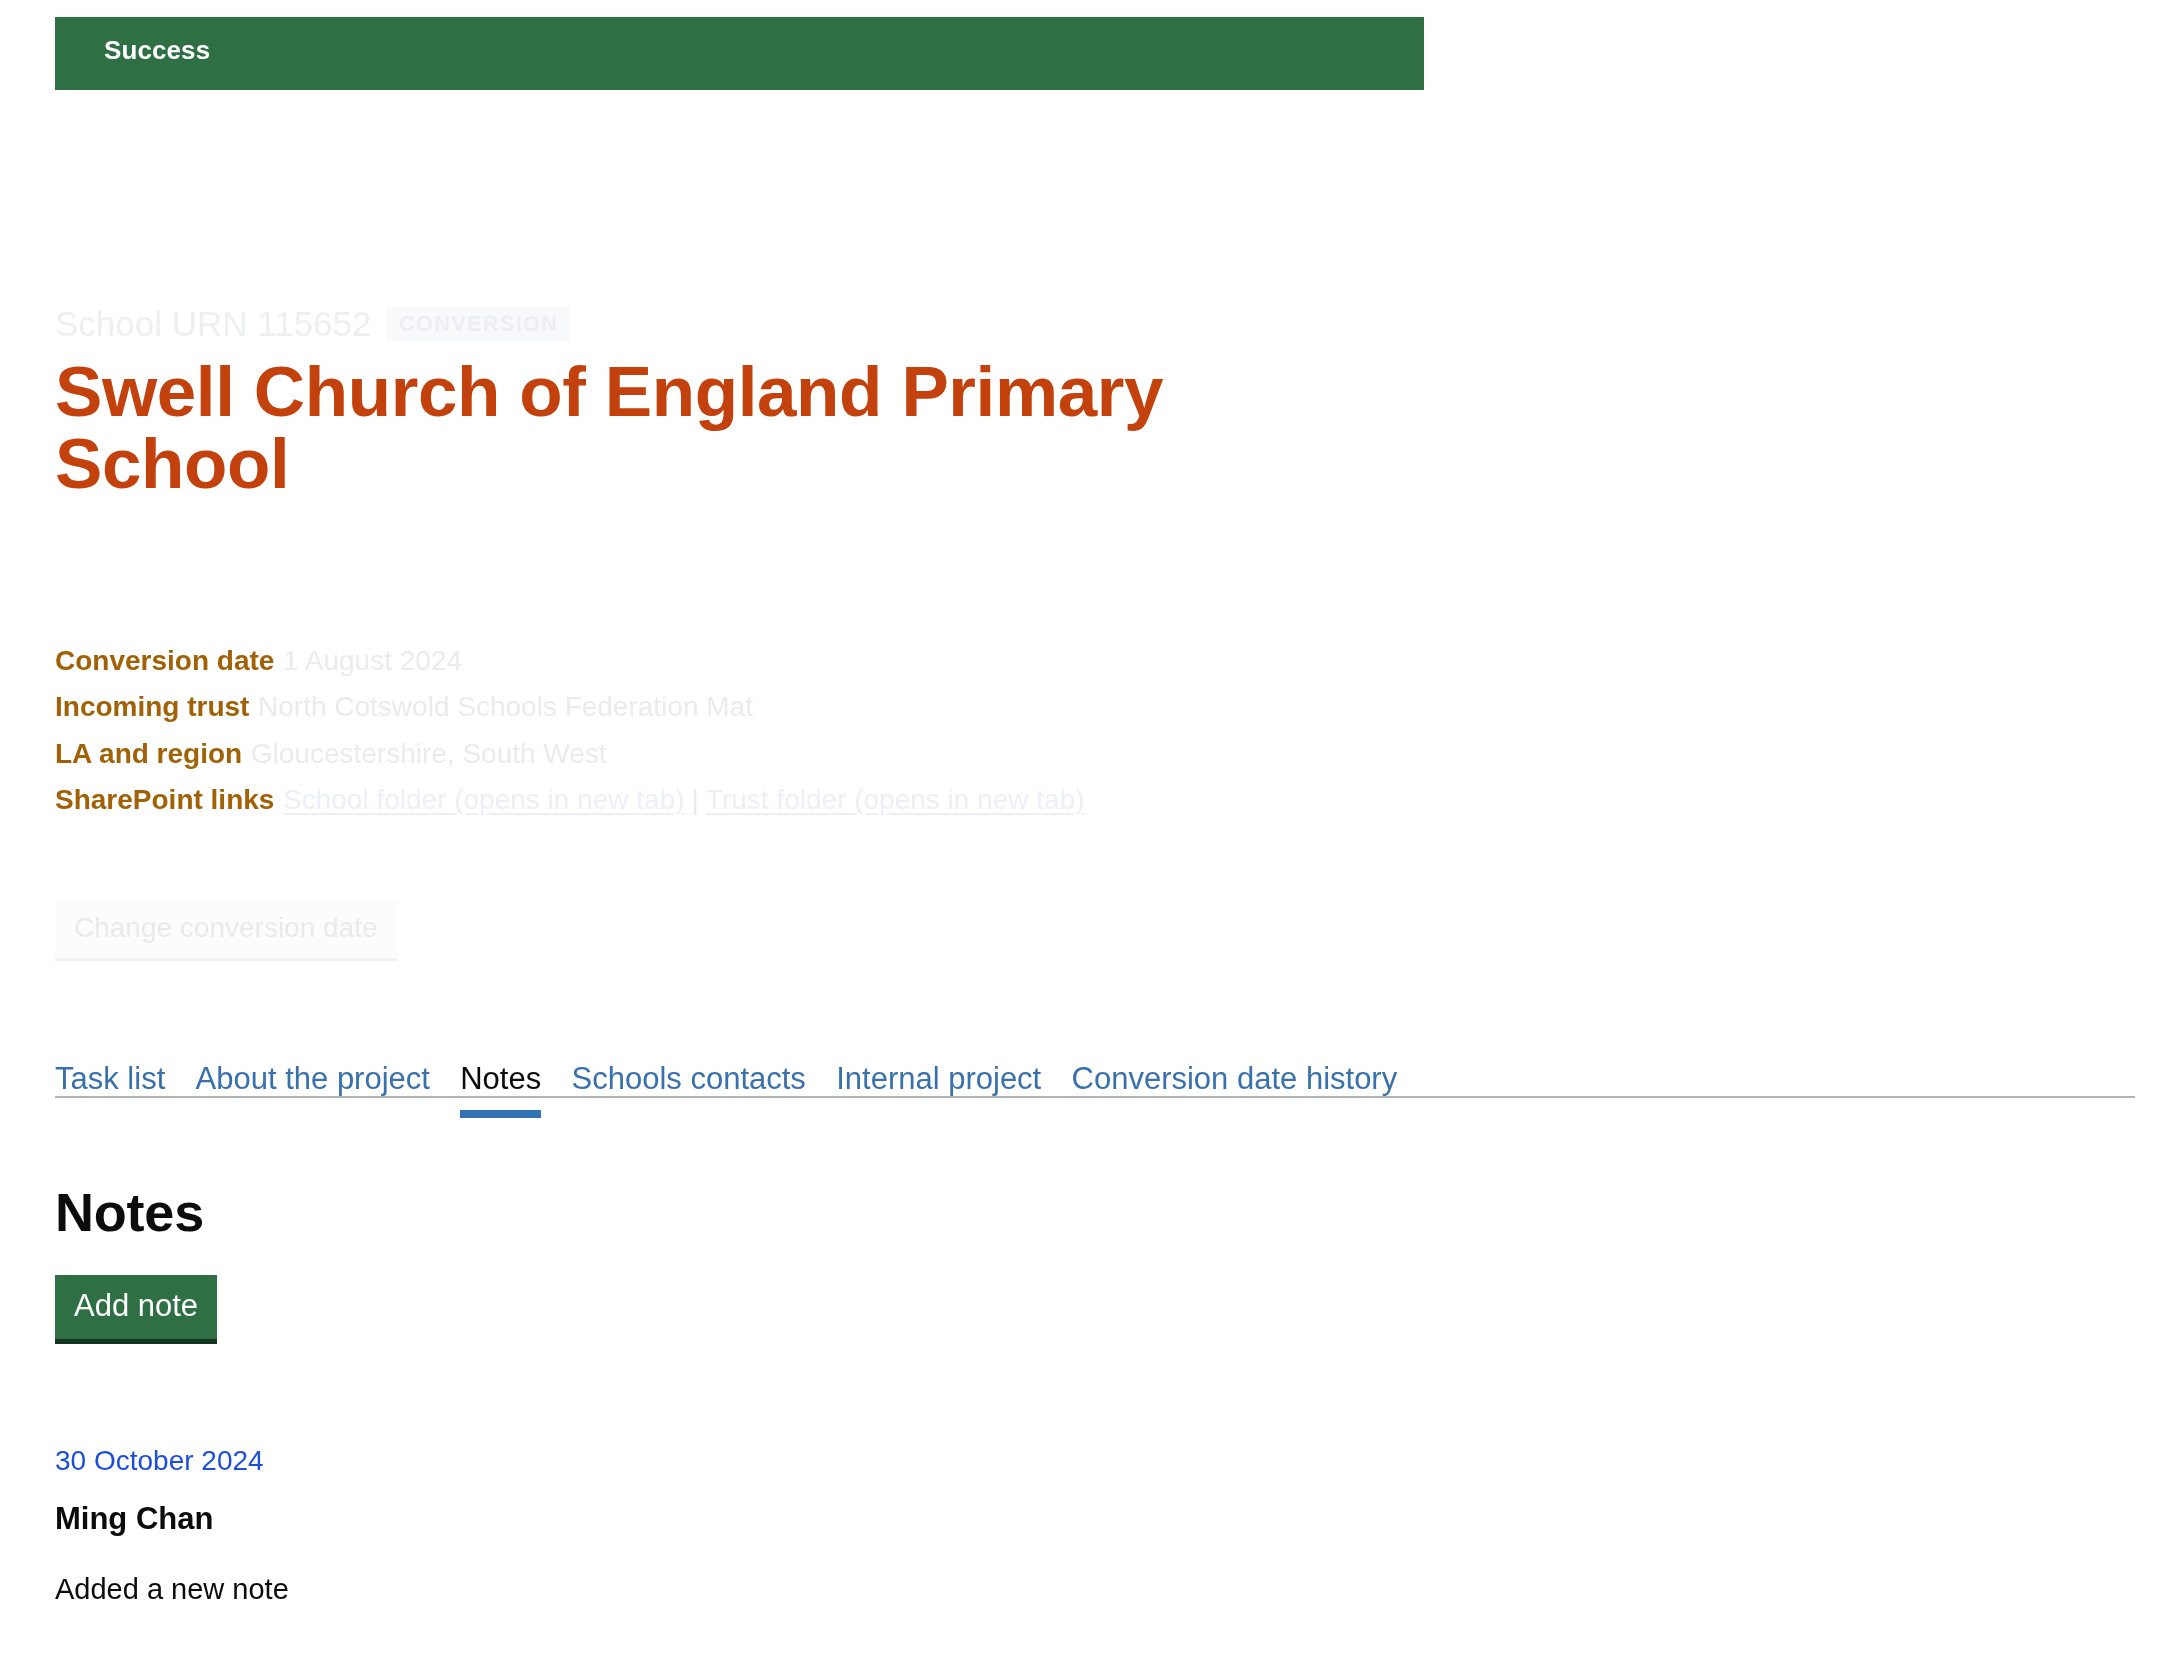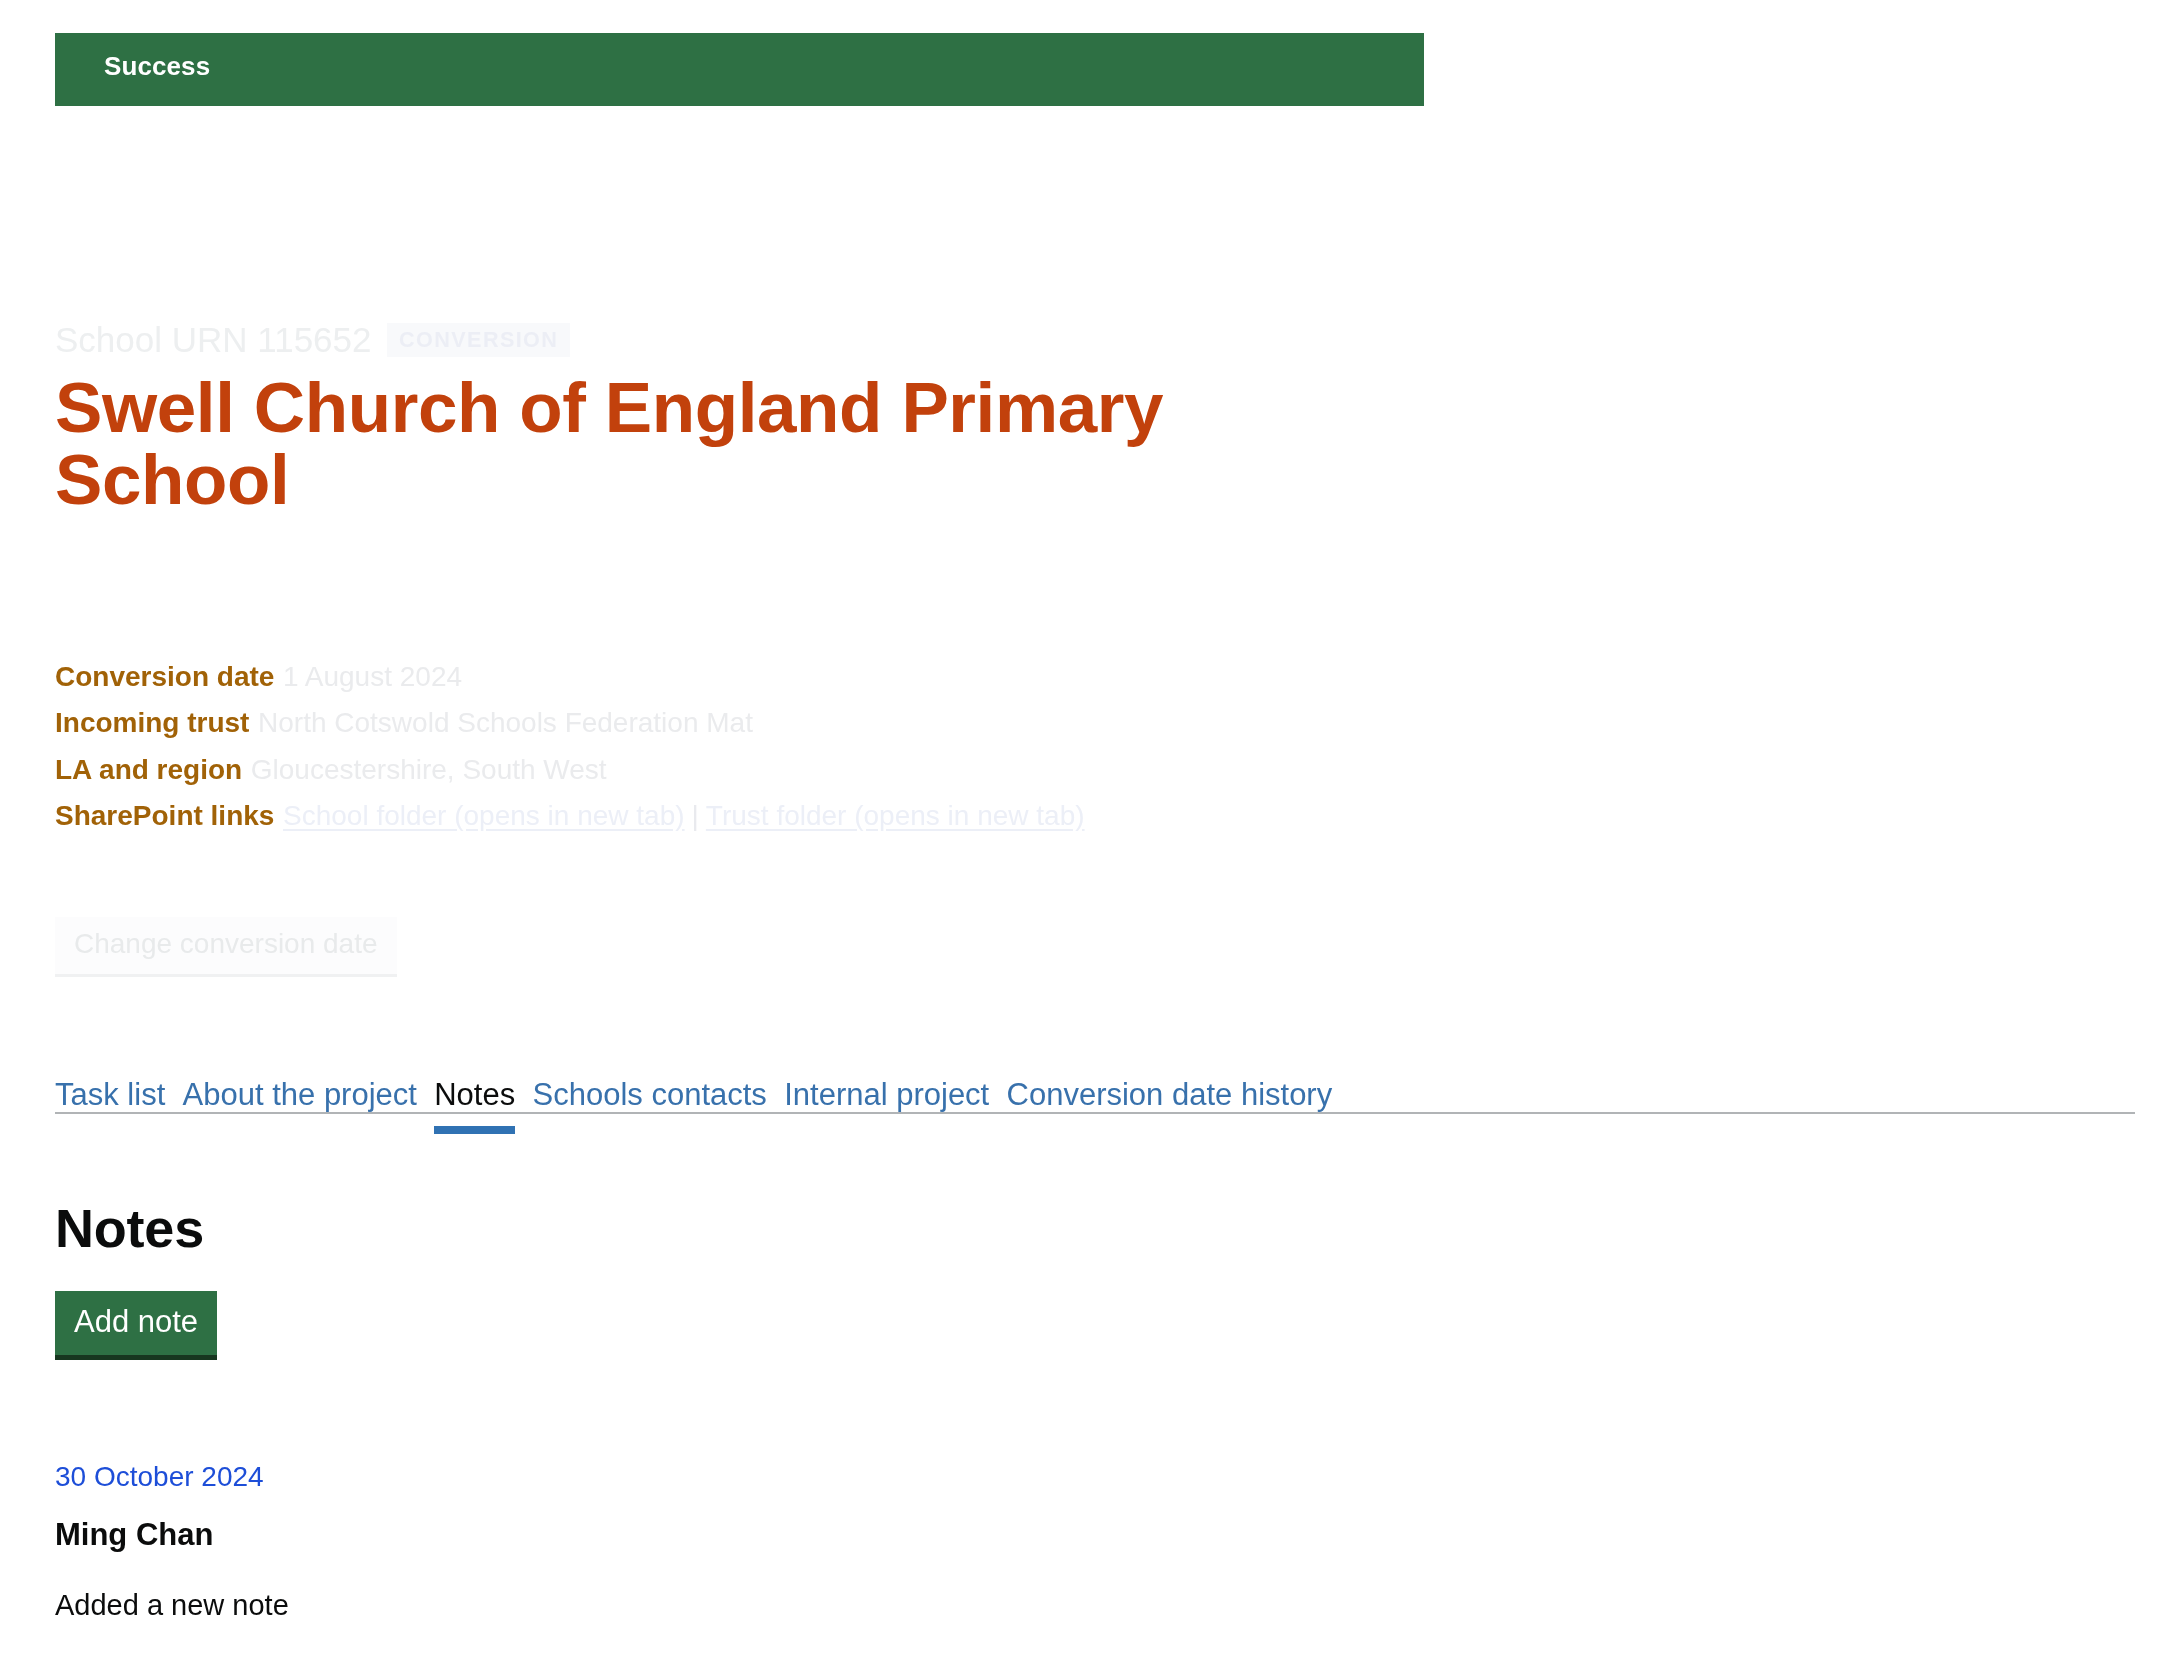--- a/index.html
+++ b/index.html
@@ -12,21 +12,21 @@
     height: 1674px;
     font-family: "Liberation Sans", sans-serif;
     color: #0b0c0c;
     overflow: hidden;
     position: relative;
     -webkit-font-smoothing: antialiased;
   }
 
   .page {
     position: absolute;
-    top: 16px;
+    top: 0;
     left: 0;
     width: 2184px;
     height: 1432px;
   }
 
   
   .notif {
     position: absolute;
     left: 55px;
     top: 17.3px;
@@ -147,21 +147,21 @@
   
   .tabs {
     position: absolute;
     left: 55px;
     top: 1062px;
     width: 2080px;
   }
   .tabs-list {
     display: flex;
     align-items: flex-end;
-    gap: 0;
+    gap: 13px;
     border-bottom: 2.6px solid #b1b4b6;
     padding: 0;
     margin: 0;
     list-style: none;
   }
   .tab {
     font-size: 31px;
     line-height: 1.1;
     padding: 0 17.3px 19px 17.3px;
     color: #3871ac;

